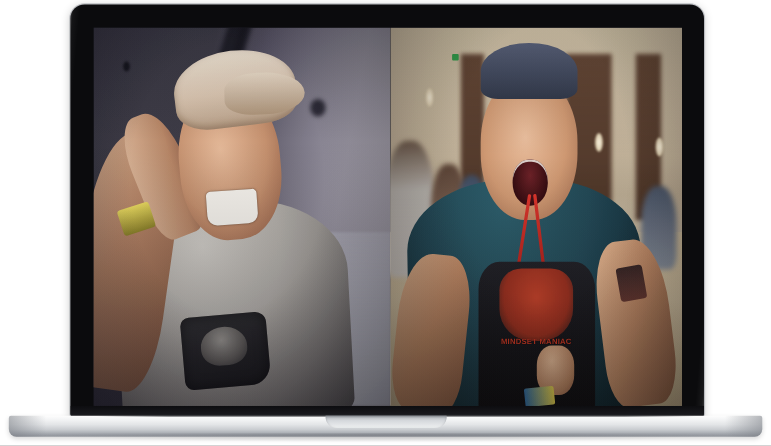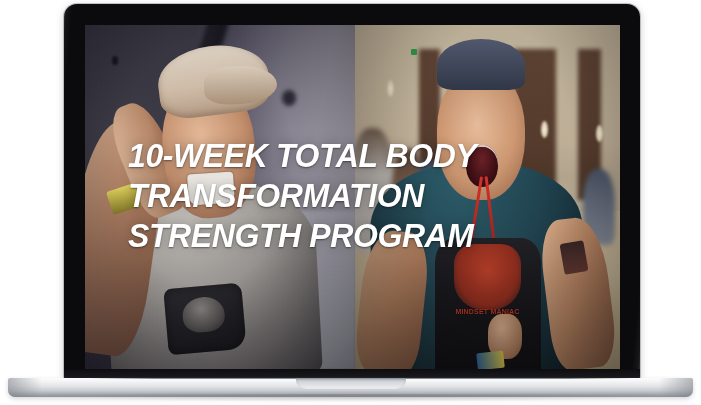--- a/index.html
+++ b/index.html
@@ -625,25 +625,20 @@
               <div class="ph-r-tee-text">MINDSET MANIAC</div>
             </div>
             <div class="ph-r-fist"></div>
             <div class="ph-r-watch"></div>
             <div class="ph-r-band"></div>
             <div class="ph-grade"></div>
           </div>
 
         </div>
 
-        <div class="title-overlay">
-          <div class="title-line">10-WEEK TOTAL BODY</div>
-          <div class="title-line">TRANSFORMATION</div>
-          <div class="title-line">STRENGTH PROGRAM</div>
-        </div>
 
       </div>
 
       <div class="lid-chin"></div>
     </div>
 
     <div class="base">
       <div class="base-seam"></div>
       <div class="base-edge-l"></div>
       <div class="base-edge-r"></div>

